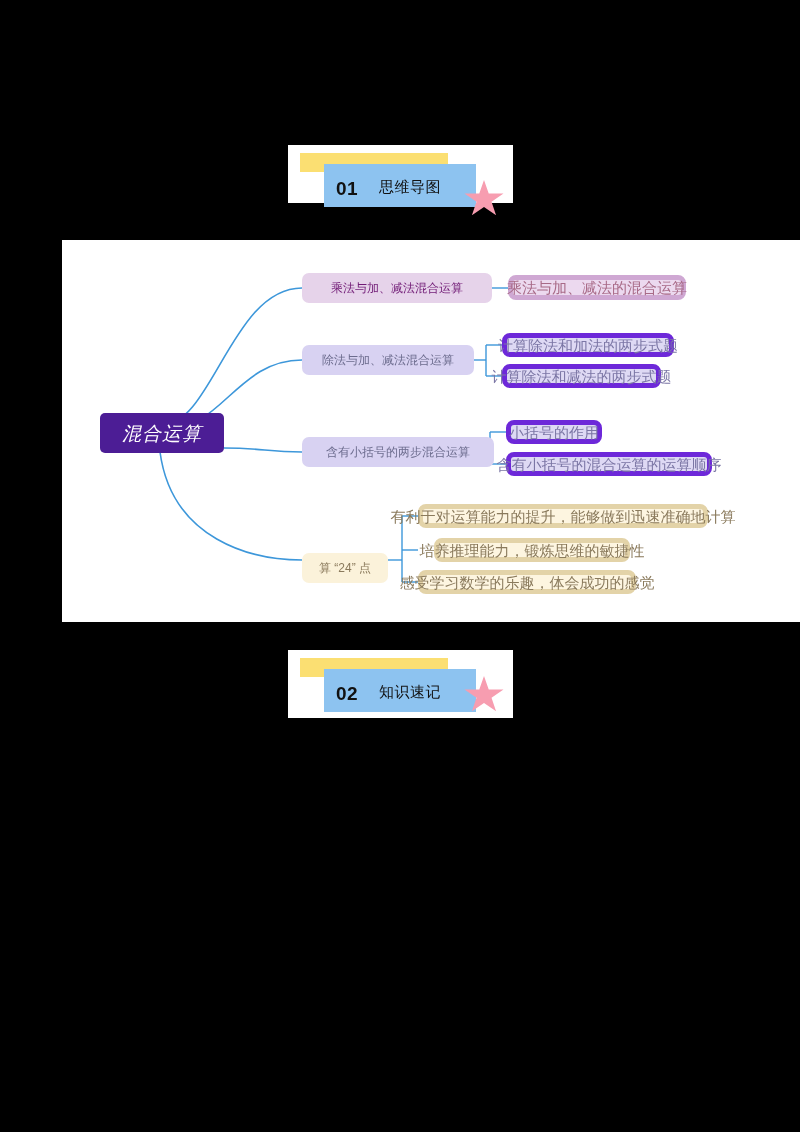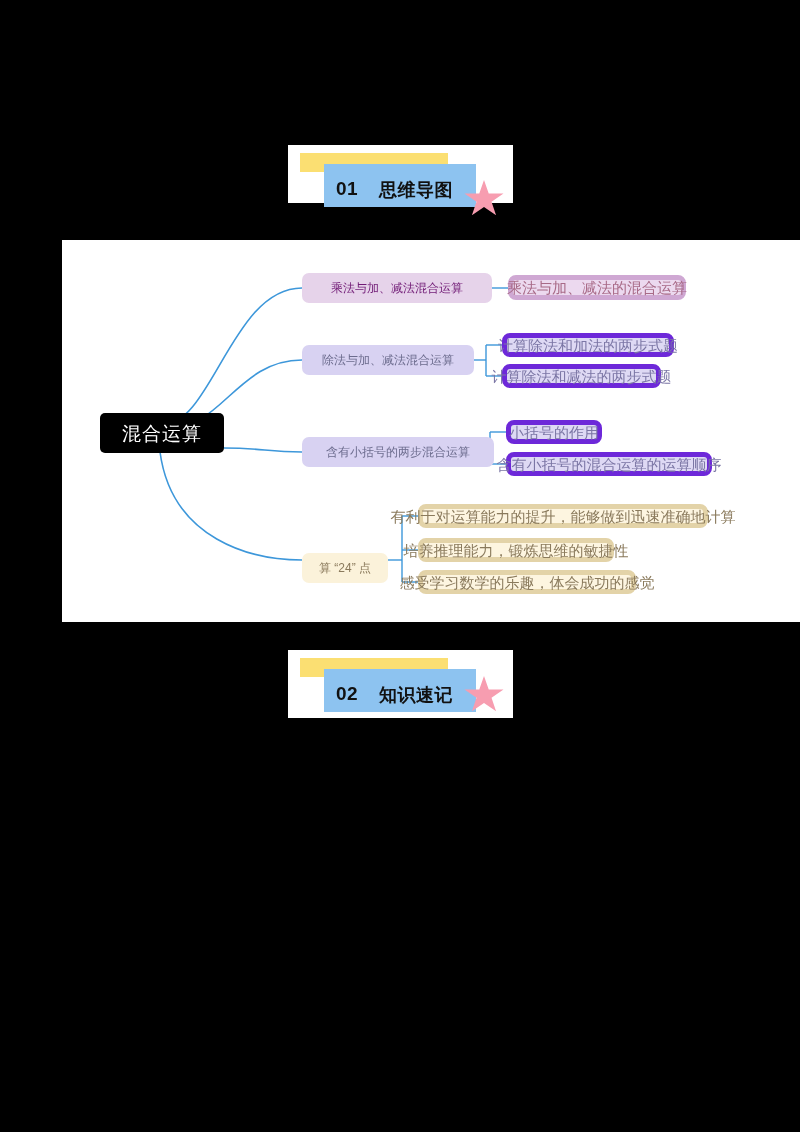--- a/index.html
+++ b/index.html
@@ -26,21 +26,21 @@
     background: #8dc3f0;
   }
   .banner-text {
     position: absolute;
     font-weight: bold;
     color: #111111;
     white-space: nowrap;
     letter-spacing: 0.5px;
   }
   .banner-num { font-size: 19px; font-weight: bold; }
-  .banner-title { font-size: 18px; font-weight: bold; }
+  .banner-title { font-size: 15px; font-weight: normal; }
   .star {
     position: absolute;
     background: #f79db0;
     clip-path: polygon(50% 0%, 61.8% 35.2%, 98.8% 35.2%, 68.8% 57.3%,
                        80.2% 92.7%, 50% 70.8%, 19.8% 92.7%,
                        31.2% 57.3%, 1.2% 35.2%, 38.2% 35.2%);
   }
 
   
   .canvas {
@@ -51,25 +51,26 @@
 
   .node {
     position: absolute;
     display: flex;
     align-items: center;
     justify-content: center;
     white-space: nowrap;
     line-height: 1;
   }
   .node-root {
-    background: #000000;
+    background: #4c1d95;
     color: #ffffff;
     font-size: 19px;
     border-radius: 5px;
     letter-spacing: 1px;
+    font-style: italic;
   }
   .node-l1 {
     background: #d8d2f2;
     color: #6b6b8d;
     font-size: 12px;
     border-radius: 7px;
   }
   .node-l1.accent { background: #e6d3ea; color: #701a75; }
   .node-l1.warm { background: #fbf2da; color: #8a7a5c; }
   .node-l2 {
@@ -166,21 +167,21 @@
     <div class="node node-l2" style="left:444px; top:212px; width:206px; height:24px;">
       <span>含有小括号的混合运算的运算顺序</span>
     </div>
 
     <div class="node node-l1 warm" style="left:240px; top:313px; width:86px; height:30px;">
       <span>算 “24” 点</span>
     </div>
     <div class="node node-l2 warm" style="left:356px; top:264px; width:290px; height:24px;text-align:right;">
       <span>有利于对运算能力的提升，能够做到迅速准确地计算</span>
     </div>
-    <div class="node node-l2 warm" style="left:356px; top:298px; width:196px; height:24px;">
+    <div class="node node-l2 warm" style="left:372px; top:298px; width:196px; height:24px;">
       <span>培养推理能力，锻炼思维的敏捷性</span>
     </div>
     <div class="node node-l2 warm" style="left:356px; top:330px; width:218px; height:24px;">
       <span>感受学习数学的乐趣，体会成功的感觉</span>
     </div>
   </div>
 
   <div class="banner" style="left:288px; top:650px; width:225px; height:68px;">
     <div class="banner-yellow" style="left:12px; top:8px; width:148px; height:19px;"></div>
     <div class="banner-blue" style="left:36px; top:19px; width:152px; height:43px;"></div>

